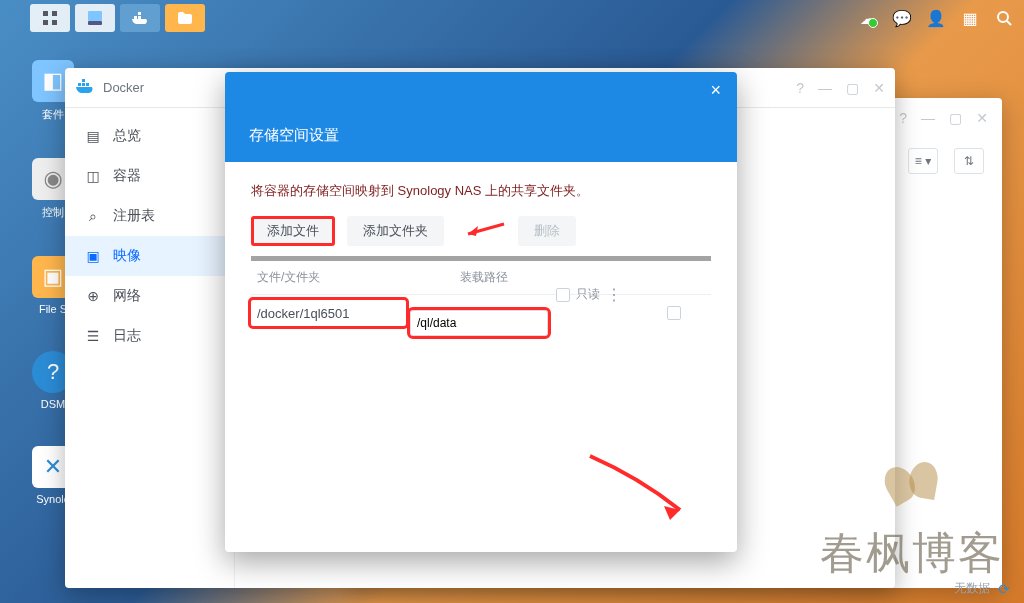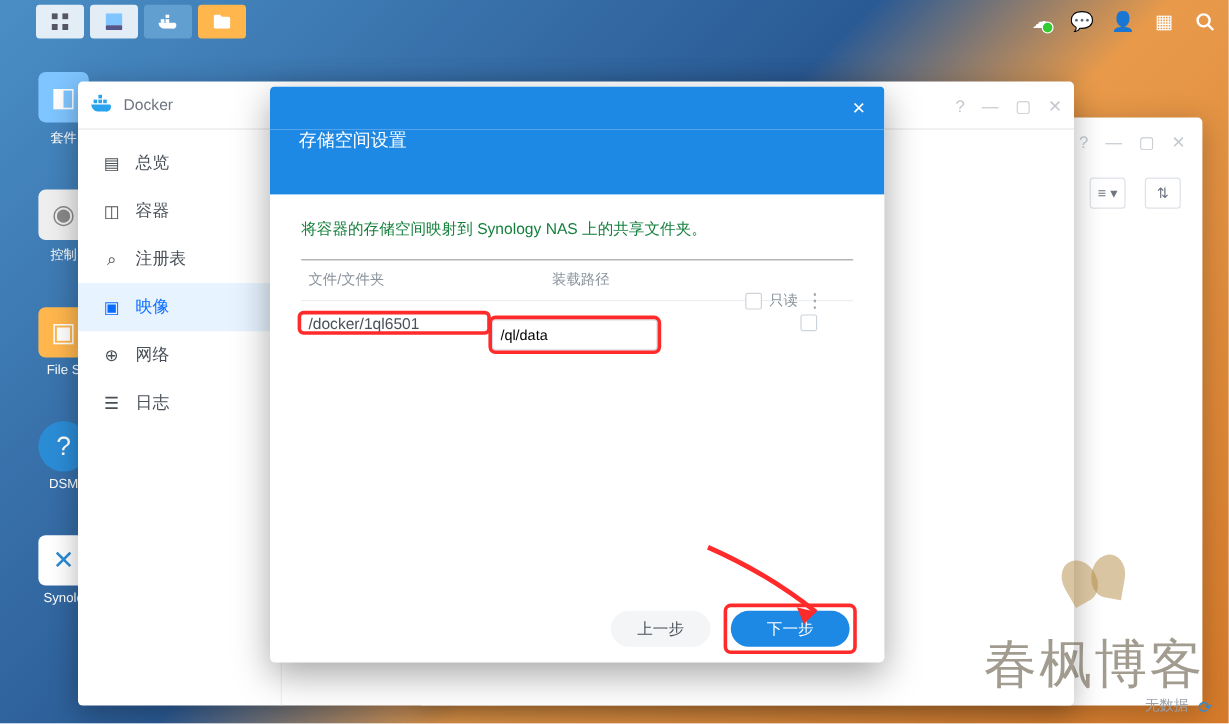--- a/index.html
+++ b/index.html
@@ -68,37 +68,37 @@
     .mini-btn { width:30px; height:26px; border:1px solid #dde2e8; border-radius:3px; display:flex; align-items:center; justify-content:center; color:#6d7580; font-size:12px; background:#fff; }
 
     
     .modal {
       position:absolute; left:225px; top:72px; width:512px; height:480px;
       background:#fff; border-radius:4px; box-shadow:0 10px 30px rgba(0,0,0,.35);
       display:flex; flex-direction:column; overflow:hidden;
     }
     .modal-head { background:#1e88e5; color:#fff; height:36px; display:flex; align-items:center; padding:0 16px; font-size:13px; }
     .modal-head .close { margin-left:auto; font-size:18px; }
-    .modal-sub { background:#1e88e5; color:#fff; height:54px; display:flex; align-items:flex-start; padding:0 24px; font-size:15px; font-weight:500; }
+    .modal-sub { background:#1e88e5; color:#fff; height:54px; display:flex; align-items:center; padding:0 24px; font-size:15px; font-weight:500; }
     .modal-body { flex:1; padding:20px 26px 10px; font-size:13px; color:#4a5058; display:flex; flex-direction:column; }
-    .desc { margin-bottom:16px; font-size:13px; color:#15803d; }
+    .desc { margin-bottom:16px; font-size:13px; color:#7f1d1d; }
     .btn-row { display:flex; gap:12px; margin-bottom:10px; align-items:center; }
     .flat-btn { height:30px; padding:0 16px; background:#f3f5f7; border-radius:3px; display:inline-flex; align-items:center; font-size:13px; color:#4a5058; }
     .flat-btn.hl { outline:3px solid #ff2b2b; outline-offset:-3px; }
     .flat-btn.disabled { color:#b9c0c8; }
     .mini-arrow { width:50px; height:22px; position:relative; }
-    .table { border-top:1px solid #a3a3a3; }
+    .table { border-top:5px solid #a3a3a3; }
     .thead { display:flex; height:34px; align-items:center; border-bottom:1px solid #eceff2; color:#8a929c; font-size:12px; }
     .th1 { width:155px; padding-left:6px; }
     .th2 { width:150px; padding-left:6px;text-align:center; }
-    .th3 { flex:1; display:flex; align-items:center; gap:6px; justify-content:flex-end; padding-right:22px;margin-top:34px; }
+    .th3 { flex:1; display:flex; align-items:center; gap:6px; padding-right:22px;margin-top:34px; }
     .ckbox { width:14px; height:14px; border:1px solid #cdd3da; border-radius:2px; display:inline-block; background:#fff; }
     .kebab { color:#9aa1aa; font-size:16px; letter-spacing:2px; }
     .trow { display:flex; height:36px; align-items:center; }
-    .cell1 { width:155px; padding-left:6px; outline:3px solid #ff2b2b; border-radius:2px; height:14px; display:flex; align-items:center; margin-right:4px; }
+    .cell1 { width:155px; padding-left:6px; outline:3px solid #ff2b2b; border-radius:2px; height:26px; display:flex; align-items:center; margin-right:4px; }
     .cell2 { width:138px;margin-top:20px; }
     .cell2 input { width:100%; height:26px; border:1px solid #d8dde3; border-radius:3px; padding:0 6px; font-size:12px; outline:3px solid #ff2b2b; outline-offset:0; }
     .cell3 { flex:1; display:flex; justify-content:flex-end; padding-right:30px; }
     .modal-foot { height:56px; display:flex; align-items:center; justify-content:flex-end; gap:14px; padding:0 26px; }
     .btn-sec { height:30px; padding:0 22px; border-radius:15px; background:#f3f5f7; color:#4a5058; font-size:13px; display:inline-flex; align-items:center; }
     .btn-pri { height:30px; padding:0 30px; border-radius:15px; background:#1e88e5; color:#fff; font-size:13px; display:inline-flex; align-items:center; }
     .hlbox { outline:3px solid #ff2b2b; padding:3px; border-radius:3px; }
 
     
     .big-arrow { position:absolute; pointer-events:none; }
@@ -246,20 +246,35 @@
 
   <div class="modal">
     <div class="modal-head">
       <span class="close">×</span>
     </div>
     <div class="modal-sub">
       <span>存储空间设置</span>
     </div>
     <div class="modal-body">
       <div class="desc">将容器的存储空间映射到 Synology NAS 上的共享文件夹。</div>
+      <div class="btn-row">
+        <div class="flat-btn hl">
+            <span>添加文件</span>
+          </div>
+        <div class="flat-btn">
+            <span>添加文件夹</span>
+          </div>
+        <svg class="mini-arrow" viewBox="0 0 50 22">
+            <path d="M48 4 L12 14" stroke="#ff2b2b" stroke-width="3" fill="none"></path>
+            <path d="M12 14 l10 -8 l-2 10 z" fill="#ff2b2b"></path>
+          </svg>
+        <div class="flat-btn disabled">
+            <span>删除</span>
+          </div>
+      </div>
       <div class="table">
         <div class="thead">
           <div class="th1">文件/文件夹</div>
           <div class="th2">装载路径</div>
           <div class="th3">
             <span class="ckbox"></span>
             <span>只读</span>
             <span class="kebab">⋮</span>
           </div>
         </div>
@@ -268,30 +283,20 @@
               <span>/docker/1ql6501</span>
             </div>
           <div class="cell2"><input value="/ql/data" style=""></div>
           <div class="cell3">
               <span class="ckbox"></span>
             </div>
         </div>
       </div>
       <div style="flex:1"></div>
     </div>
-    <div class="modal-foot">
-      <div class="btn-sec">
-          <span>上一步</span>
-        </div>
-      <div class="hlbox">
-        <div class="btn-pri">
-            <span>下一步</span>
-          </div>
-      </div>
-    </div>
   </div>
 
   <svg class="big-arrow" style="left:580px; top:448px; width:120px; height:80px;" viewBox="0 0 120 80">
     <path d="M10 8 Q60 30 100 62" stroke="#ff2b2b" stroke-width="4" fill="none"></path>
     <path d="M100 62 l-16 -4 l6 14 z" fill="#ff2b2b"></path>
   </svg>
 
   <div class="watermark">
     <div class="leaf"></div>
     <span>春枫博客</span>

